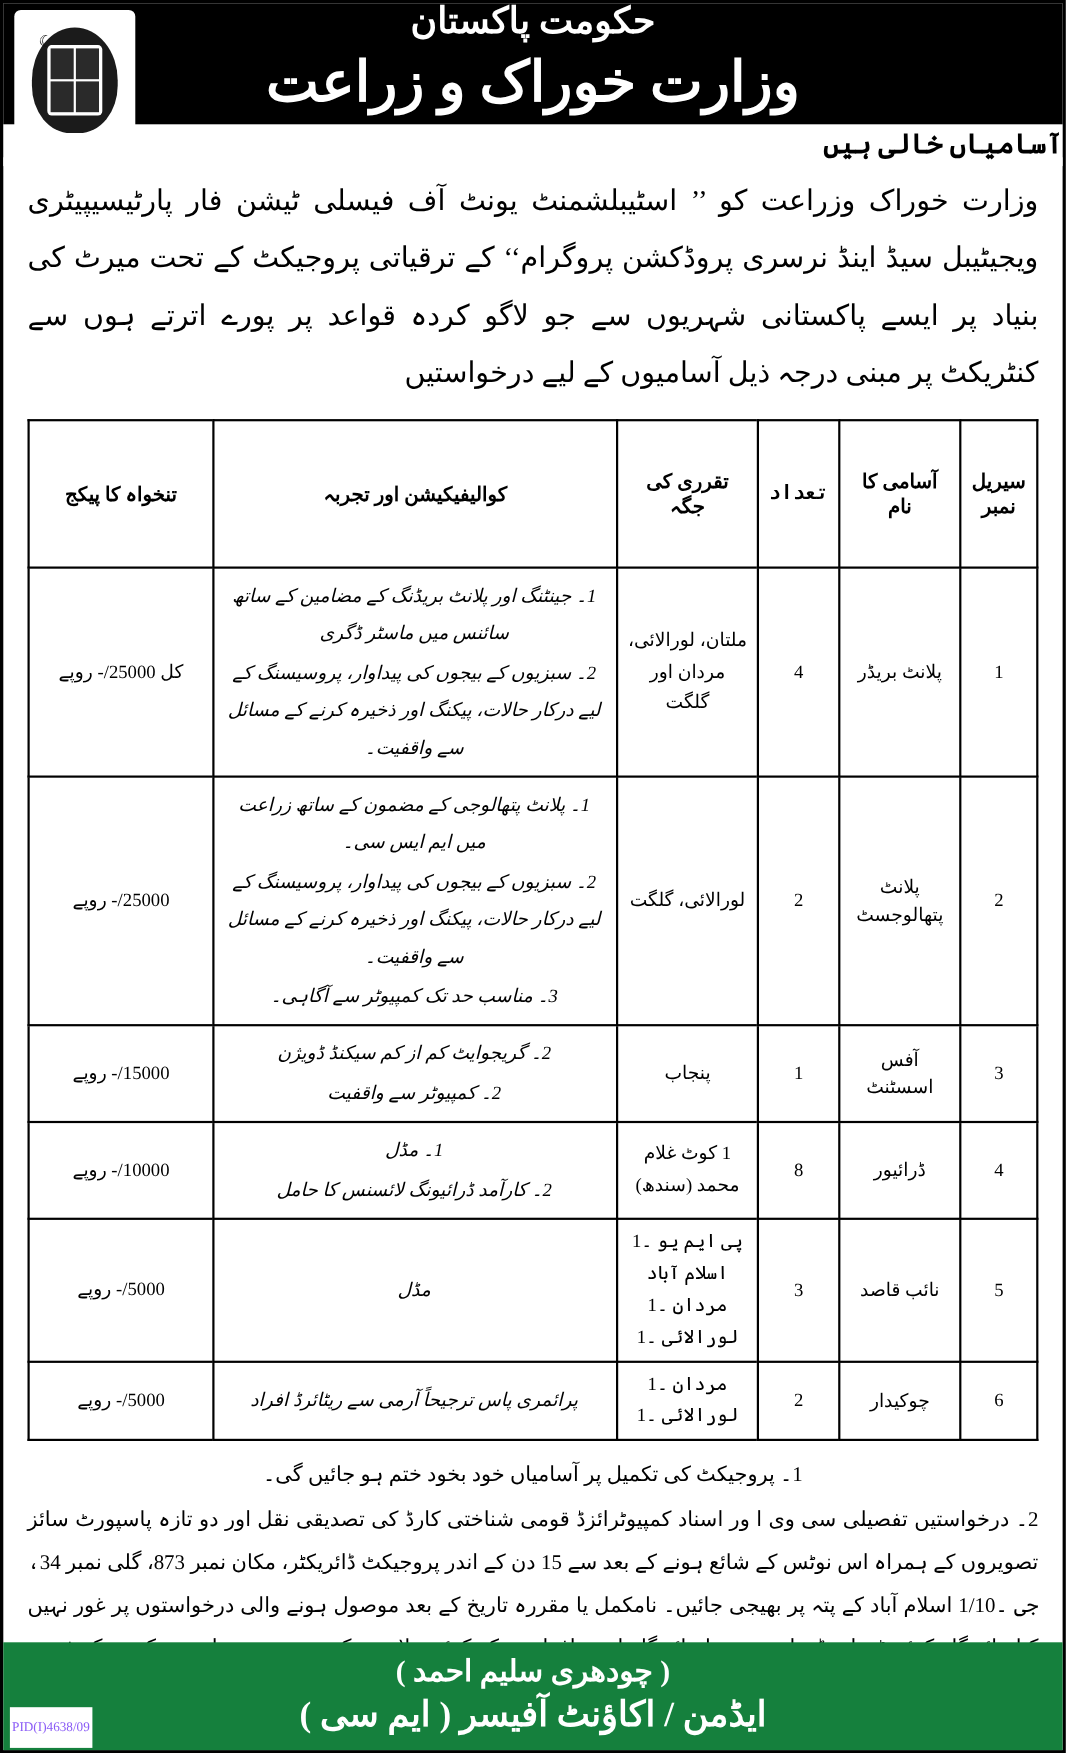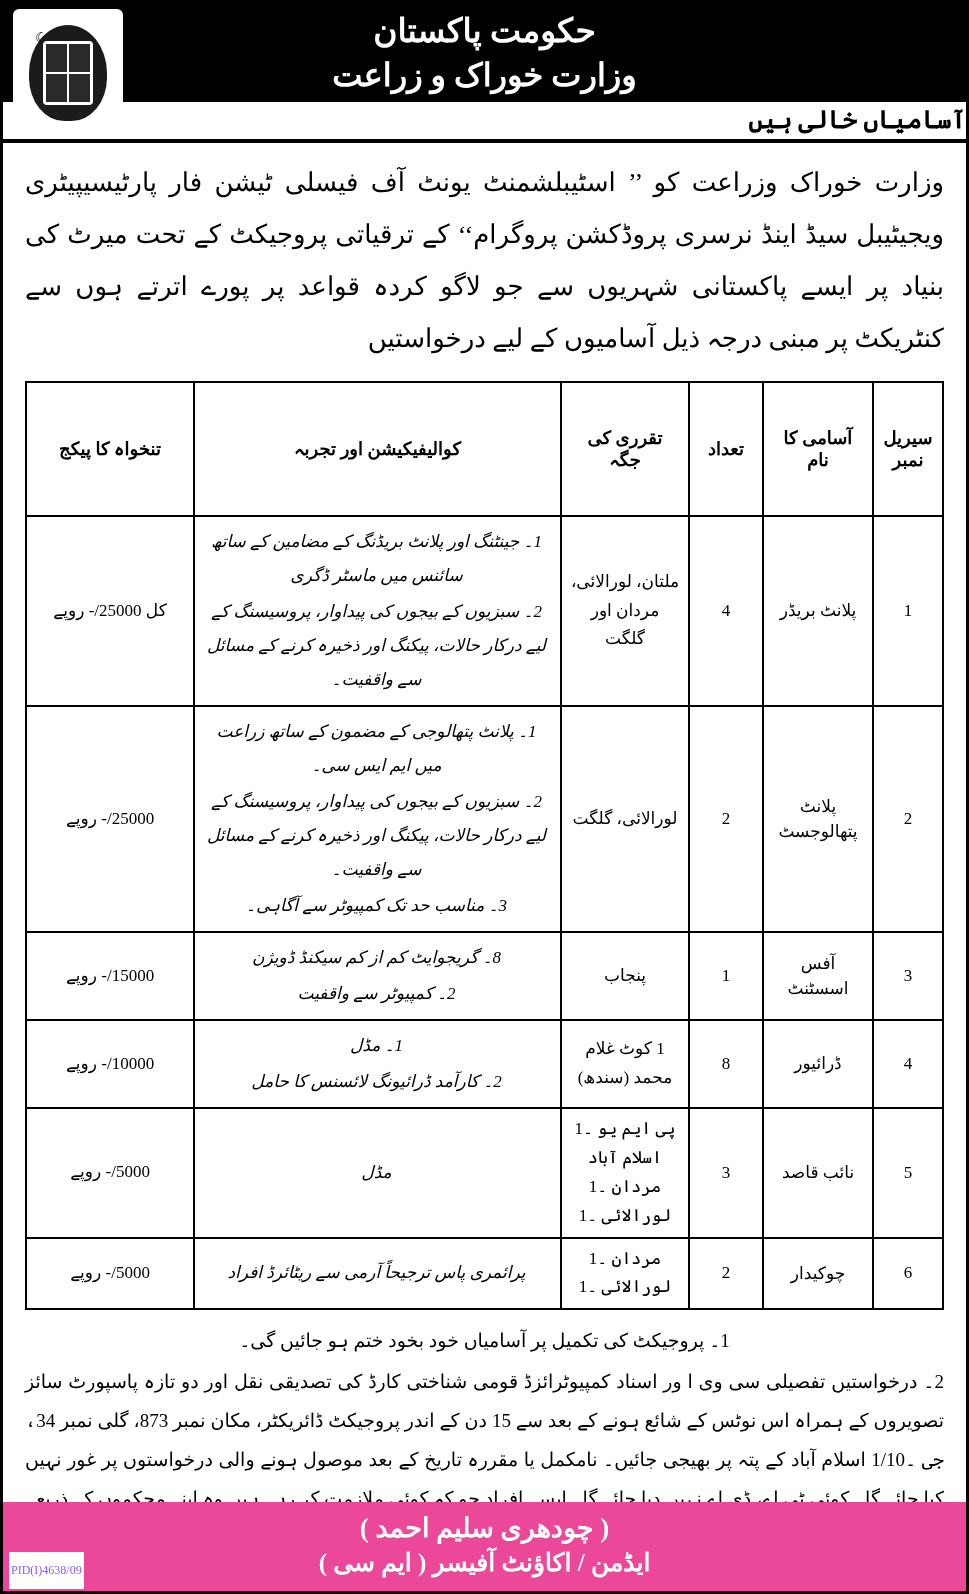--- a/index.html
+++ b/index.html
@@ -80,21 +80,21 @@
     font-size: 15px;
   }
   .hdr-line1 {
     font-size: 33px;
     font-weight: bold;
     letter-spacing: 1px;
     direction: rtl;
     margin-top: 4px;
   }
   .hdr-line2 {
-    font-size: 32px;
+    font-size: 51px;
     font-weight: bold;
     direction: rtl;
     margin-top: 6px;
   }
   .hdr-line3 {
     background: #fff;
     color: #000;
     width: 100%;
     text-align: right;
     font-size: 25px;
@@ -134,21 +134,21 @@
     text-align: center;
     color: #000;
   }
   table.jobs thead th {
     height: 120px;
     font-weight: bold;
     font-size: 18px;
   }
   .col-sr  { width: 52px; }
   .col-post{ width: 92px; }
-  .col-num { width: 56px; }
+  .col-num { width: 56px; font-family: Liberation Mono, monospace; }
   .col-place{ width: 110px; }
   .col-qual{ }
   .col-pay { width: 150px; }
 
   .qual {
     text-align: right;
     line-height: 2.0;
     padding-right: 10px !important;
   }
   .qual div { margin: 2px 0; font-style: italic; }
@@ -166,36 +166,36 @@
     line-height: 2.05;
     padding: 4px 22px 6px 22px;
     color: #000;
   }
   .notes .note { margin-bottom: 2px; }
   .notes .note-1 { text-align: center; }
   .notes .tail { display: block; text-align: left; }
 
   
   .footer {
-    background: #ec4899;
+    background: #15803d;
     color: #fff;
     text-align: center;
     padding: 10px 0 14px 0;
     position: absolute;
     bottom: 0;
     left: 0;
     right: 0;
   }
   .footer .name {
     font-size: 27px;
     font-weight: bold;
     direction: rtl;
   }
   .footer .desig {
-    font-size: 25px;
+    font-size: 32px;
     font-weight: bold;
     direction: rtl;
     margin-top: 4px;
   }
   .pid {
     position: absolute;
     left: 6px;
     bottom: 2px;
     font-size: 12px;
     color: #8b5cf6;
@@ -266,21 +266,21 @@
         </td>
         <td class="pay">25000/- روپے</td>
       </tr>
 
       <tr>
         <td>3</td>
         <td class="vert">آفس اسسٹنٹ</td>
         <td>1</td>
         <td class="place">پنجاب</td>
         <td class="qual">
-          <div>8۔ گریجوایٹ کم از کم سیکنڈ ڈویژن</div>
+          <div>2۔ گریجوایٹ کم از کم سیکنڈ ڈویژن</div>
           <div>2۔ کمپیوٹر سے واقفیت</div>
         </td>
         <td class="pay">15000/- روپے</td>
       </tr>
 
       <tr>
         <td>4</td>
         <td class="vert">ڈرائیور</td>
         <td>8</td>
         <td class="place">1 کوٹ غلام محمد (سندھ)</td>

